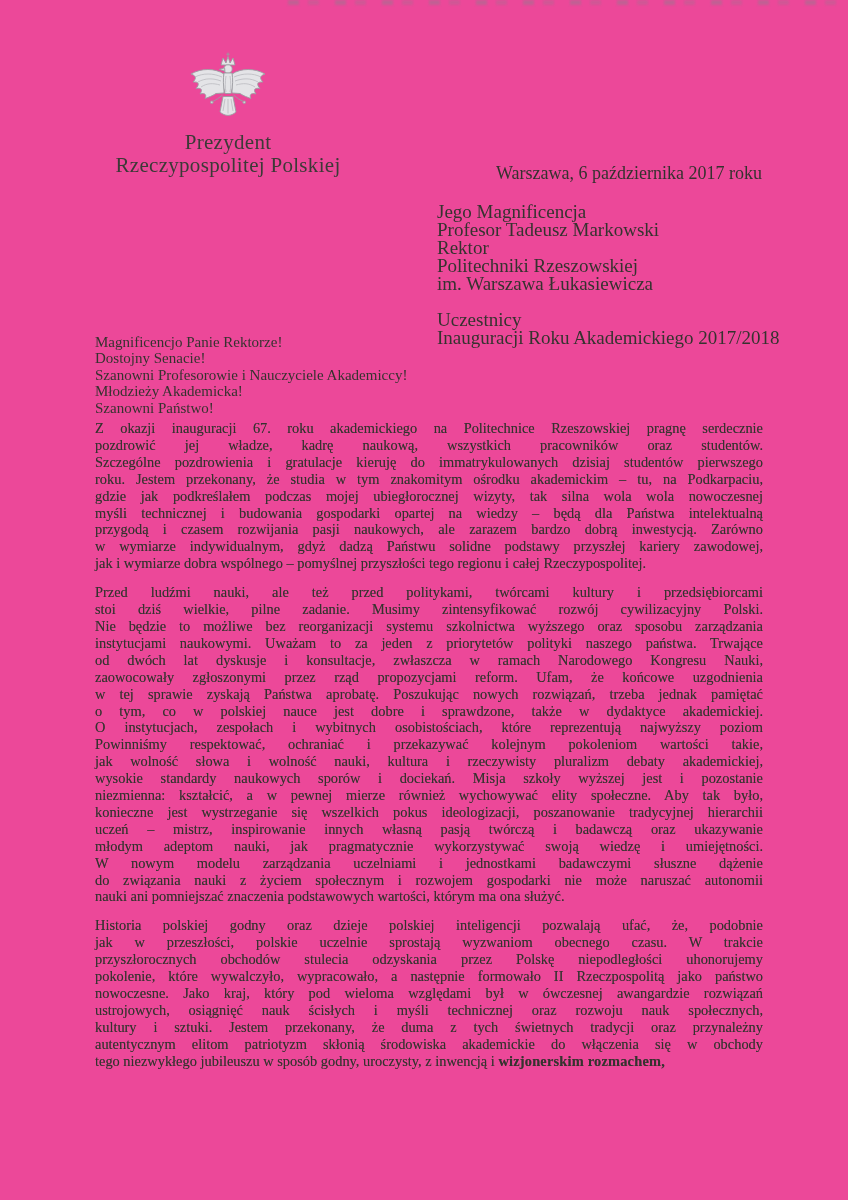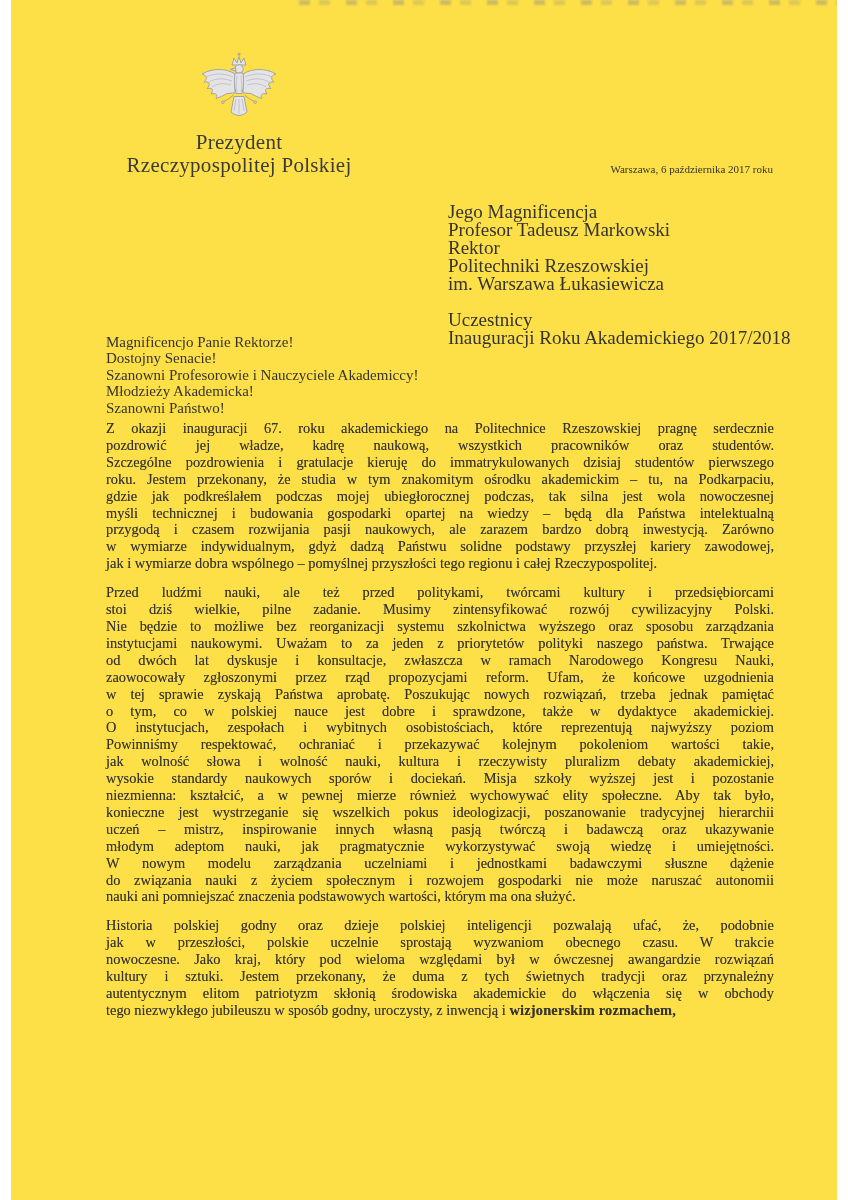--- a/index.html
+++ b/index.html
@@ -1,38 +1,37 @@
 <!DOCTYPE html>
 <html><head>
 <meta charset="utf-8">
 <style>
   html,body { margin:0; padding:0; background:#ffffff; }
   .sheet {
-    position:relative; width:782px; height:1200px; margin:0 auto;
-    background:#fde047; overflow:hidden;
+    position:relative; width:848px; height:1200px; margin:0 auto;
+    background:#ec4899; overflow:hidden;
     font-family:"Liberation Serif","DejaVu Serif",serif;
     color:#35332f;
-    padding-left:44px;
   }
   
   .top-artifact {
     position:absolute; top:0; left:288px; width:558px; height:5px;
     background:repeating-linear-gradient(90deg,
       rgba(130,130,140,.40) 0 11px, rgba(130,130,140,0) 11px 20px,
       rgba(130,130,140,.26) 20px 31px, rgba(130,130,140,0) 31px 47px);
     filter:blur(1.1px);
   }
   .letterhead { position:absolute; left:78px; top:52px; width:300px; text-align:center; }
   .eagle { display:block; margin:0 auto; }
   .lh-line { font-size:21px; line-height:23px; color:#3c3a37; letter-spacing:.3px; }
   .lh-line.first { margin-top:7px; }
 
   .dateline {
     position:absolute; left:430px; top:163px; width:332px;
-    text-align:right; font-size:11px; color:#34322e;
+    text-align:right; font-size:18px; color:#34322e;
   }
   .recipient { position:absolute; left:437px; top:203px; font-size:19px; line-height:18px; }
   .recipient .block2 { margin-top:18px; }
 
   .salutations { position:absolute; left:95px; top:334px; font-size:15px; line-height:16.4px; }
 
   .bodytext {
     position:absolute; left:95px; top:420px; width:668px;
     font-size:14.4px; line-height:16.9px;
     text-shadow:0 0 .4px rgba(58,56,52,.55);
@@ -112,21 +111,21 @@
       <div class="tline">Młodzieży Akademicka!</div>
       <div class="tline">Szanowni Państwo!</div>
     </div>
 
   <div class="bodytext">
     <div class="para">
         <div class="jline">Z okazji inauguracji 67. roku akademickiego na Politechnice Rzeszowskiej pragnę serdecznie</div>
         <div class="jline">pozdrowić jej władze, kadrę naukową, wszystkich pracowników oraz studentów.</div>
         <div class="jline">Szczególne pozdrowienia i gratulacje kieruję do immatrykulowanych dzisiaj studentów pierwszego</div>
         <div class="jline">roku. Jestem przekonany, że studia w tym znakomitym ośrodku akademickim – tu, na Podkarpaciu,</div>
-        <div class="jline">gdzie jak podkreślałem podczas mojej ubiegłorocznej podczas, tak silna jest wola nowoczesnej</div>
+        <div class="jline">gdzie jak podkreślałem podczas mojej ubiegłorocznej wizyty, tak silna wola wola nowoczesnej</div>
         <div class="jline">myśli technicznej i budowania gospodarki opartej na wiedzy – będą dla Państwa intelektualną</div>
         <div class="jline">przygodą i czasem rozwijania pasji naukowych, ale zarazem bardzo dobrą inwestycją. Zarówno</div>
         <div class="jline">w wymiarze indywidualnym, gdyż dadzą Państwu solidne podstawy przyszłej kariery zawodowej,</div>
         <div class="jline jlast">jak i wymiarze dobra wspólnego – pomyślnej przyszłości tego regionu i całej Rzeczypospolitej.</div>
       </div>
     <div class="para">
         <div class="jline">Przed ludźmi nauki, ale też przed politykami, twórcami kultury i przedsiębiorcami</div>
         <div class="jline">stoi dziś wielkie, pilne zadanie. Musimy zintensyfikować rozwój cywilizacyjny Polski.</div>
         <div class="jline">Nie będzie to możliwe bez reorganizacji systemu szkolnictwa wyższego oraz sposobu zarządzania</div>
         <div class="jline">instytucjami naukowymi. Uważam to za jeden z priorytetów polityki naszego państwa. Trwające</div>
@@ -142,20 +141,23 @@
         <div class="jline">konieczne jest wystrzeganie się wszelkich pokus ideologizacji, poszanowanie tradycyjnej hierarchii</div>
         <div class="jline">uczeń – mistrz, inspirowanie innych własną pasją twórczą i badawczą oraz ukazywanie</div>
         <div class="jline">młodym adeptom nauki, jak pragmatycznie wykorzystywać swoją wiedzę i umiejętności.</div>
         <div class="jline">W nowym modelu zarządzania uczelniami i jednostkami badawczymi słuszne dążenie</div>
         <div class="jline">do związania nauki z życiem społecznym i rozwojem gospodarki nie może naruszać autonomii</div>
         <div class="jline jlast">nauki ani pomniejszać znaczenia podstawowych wartości, którym ma ona służyć.</div>
       </div>
     <div class="para">
         <div class="jline">Historia polskiej godny oraz dzieje polskiej inteligencji pozwalają ufać, że, podobnie</div>
         <div class="jline">jak w przeszłości, polskie uczelnie sprostają wyzwaniom obecnego czasu. W trakcie</div>
+        <div class="jline">przyszłorocznych obchodów stulecia odzyskania przez Polskę niepodległości uhonorujemy</div>
+        <div class="jline">pokolenie, które wywalczyło, wypracowało, a następnie formowało II Rzeczpospolitą jako państwo</div>
         <div class="jline">nowoczesne. Jako kraj, który pod wieloma względami był w ówczesnej awangardzie rozwiązań</div>
+        <div class="jline">ustrojowych, osiągnięć nauk ścisłych i myśli technicznej oraz rozwoju nauk społecznych,</div>
         <div class="jline">kultury i sztuki. Jestem przekonany, że duma z tych świetnych tradycji oraz przynależny</div>
         <div class="jline">autentycznym elitom patriotyzm skłonią środowiska akademickie do włączenia się w obchody</div>
         <div class="jline jlast">tego niezwykłego jubileuszu w sposób godny, uroczysty, z inwencją i <span class="btail">wizjonerskim rozmachem,</span></div>
       </div>
   </div>
 
 </div>
 
 </body></html>

